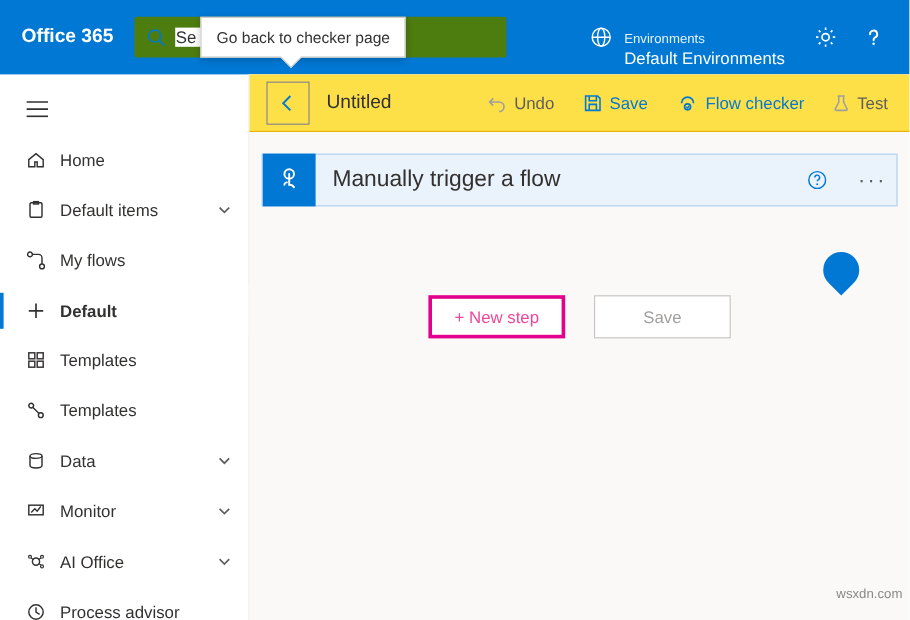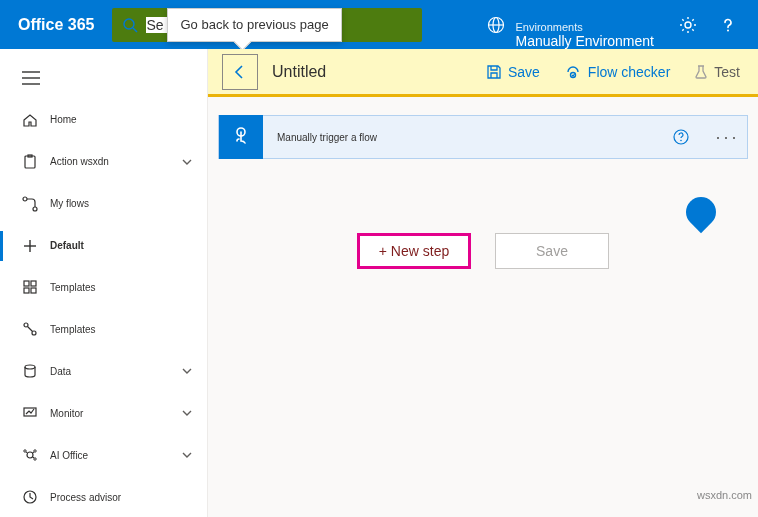--- a/index.html
+++ b/index.html
@@ -1,92 +1,92 @@
 <!DOCTYPE html>
 <html><head>
 <meta charset="utf-8">
 <style>
 * { box-sizing: border-box; margin: 0; padding: 0; font-family: "Segoe UI", Arial, sans-serif; }
 body { width: 758px; height: 517px; overflow: hidden; background: #fff; position: relative; }
 
 
-.hdr { height: 49px; background: #0078d4; display: flex; align-items: center; color: #fff; padding: 0 10px 0 18px; }
+.hdr { height: 62px; background: #0078d4; display: flex; align-items: center; color: #fff; padding: 0 10px 0 18px; }
 .hdr .brand { font-size: 16px; font-weight: 600; margin-right: 18px; }
 .searchwrap { height: 34px; background: #4d7c0f; display: flex; align-items: center; width: 310px; border-radius: 2px; padding: 0 10px; color: #666; position: relative; }
 .searchwrap input { border: none; outline: none; font-size: 14px; color: #333; width: 40px; }
 .tooltip { position: absolute; left: 55px; top: 0; height: 34px; background: #fff; border: 1px solid #ccc; box-shadow: 0 2px 6px rgba(0,0,0,.2); display: flex; align-items: center; padding: 0 12px; font-size: 13px; color: #333; }
 .tooltip::after { content: ""; position: absolute; bottom: -7px; left: 68px; width: 12px; height: 12px; background: #fff; border-right: 1px solid #ccc; border-bottom: 1px solid #ccc; transform: rotate(45deg); }
 .hdr .spacer { flex: 1; }
 .envblock { display: flex; align-items: center; gap: 10px; margin-right: 14px; }
 .envtext { display: flex; flex-direction: column; line-height: 1.15; margin-top: 21px; }
 .envtext .lbl { font-size: 11px; opacity: .9; }
 .envtext .val { font-size: 14px; }
 .hdr .icon { width: 40px; height: 48px; display: flex; align-items: center; justify-content: center; }
 
 
 .shell { display: flex; height: calc(517px - 48px); }
 .sidebar { width: 208px; border-right: 1px solid #edebe9; display: flex; flex-direction: column; padding-top: 8px; }
 .hamrow { height: 44px; display: flex; align-items: center; padding-left: 22px; }
-.sbitem { height: 44px; display: flex; align-items: center; padding: 0 14px 0 22px; font-size: 10px; color: #323130; cursor: pointer; position: relative; }
+.sbitem { height: 44px; display: flex; align-items: center; padding: 0 14px 0 22px; font-size: 14px; color: #323130; cursor: pointer; position: relative; }
 .sbitem .ic { width: 28px; display: flex; align-items: center; }
 .sbitem .chev { margin-left: auto; color: #605e5c; }
 .sbitem.active { background: #fff; font-weight: 600; }
 .sbitem.active::before { content: ""; position: absolute; left: 0; top: 6px; bottom: 6px; width: 3px; background: #0078d4; }
 
 .main { flex: 1; background: #faf9f8; position: relative; }
-.cmdrow { height: 48px; display: flex; align-items: center; padding: 0 8px; gap: 4px; border-bottom: 3px solid #eab308; background: #fef9c3; }
+.cmdrow { height: 48px; display: flex; align-items: center; padding: 0 8px; gap: 4px; border-bottom: 1px solid #eab308; background: #fde047; }
 .backbtn { width: 36px; height: 36px; border: 1px solid #8a8886; display: flex; align-items: center; justify-content: center; margin: 0 6px; }
 .title { font-size: 16px; color: #323130; margin-left: 4px; }
 .cmdrow .grow { flex: 1; }
 .cmd { display: flex; align-items: center; gap: 6px; padding: 0 10px; height: 36px; color: #605e5c; font-size: 14px; }
 .cmd.save { color: #0078d4; }
 .cmd.checker { color: #0078d4; }
 
 .canvas { padding: 18px 10px; position: relative; }
 .trigger { display: flex; align-items: center; border: 1px solid #b3d1f0; background: #eaf2fb; height: 44px; }
 .trigger .ticon { width: 44px; height: 44px; background: #0078d4; display: flex; align-items: center; justify-content: center; }
-.trigger .ttext { padding-left: 14px; font-size: 10px; color: #323130; flex: 1; }
+.trigger .ttext { padding-left: 14px; font-size: 19px; color: #323130; flex: 1; }
 .trigger .help { color: #0078d4; width: 34px; text-align: center; font-size: 15px; }
 .trigger .dots { width: 40px; text-align: center; color: #605e5c; font-size: 18px; letter-spacing: 2px; }
 
 .drop { position: absolute; right: 42px; top: 100px; width: 30px; height: 30px; background: #0078d4; border-radius: 50% 50% 50% 0; transform: rotate(-45deg); }
 
 .actions { display: flex; justify-content: center; gap: 24px; margin-top: 74px; }
 .actbtn { width: 114px; height: 36px; display: flex; align-items: center; justify-content: center; font-size: 14px; background: #fff; }
-.actbtn.newstep { border: 3px solid #e3008c; color: #7f1d1d; }
+.actbtn.newstep { border: 3px solid #e3008c; color: #ec4899; }
 .actbtn.save { border: 1px solid #c8c6c4; color: #a19f9d; }
 
 .watermark { position: absolute; right: 6px; bottom: 16px; font-size: 11px; color: #888; }
 
 svg { display: block; }
 </style>
 </head>
 <body>
 
 <div class="hdr">
   <div class="brand">Office 365</div>
   <div class="searchwrap">
     <svg width="16" height="16" viewBox="0 0 16 16">
         <circle cx="7" cy="7" r="5" fill="none" stroke="#0078d4" stroke-width="1.4"></circle>
         <line x1="11" y1="11" x2="15" y2="15" stroke="#0078d4" stroke-width="1.4"></line>
       </svg>
     <span style="width:8px"></span>
     <input value="Se" style="">
-    <div class="tooltip">Go back to previous page</div>
+    <div class="tooltip">Go back to checker page</div>
   </div>
   <div class="spacer"></div>
   <div class="envblock">
     <svg width="18" height="18" viewBox="0 0 18 18">
         <circle cx="9" cy="9" r="7.5" fill="none" stroke="#fff" stroke-width="1.2"></circle>
         <ellipse cx="9" cy="9" rx="3" ry="7.5" fill="none" stroke="#fff" stroke-width="1.2"></ellipse>
         <line x1="1.5" y1="9" x2="16.5" y2="9" stroke="#fff" stroke-width="1.2"></line>
       </svg>
     <div class="envtext">
       <div class="lbl">Environments</div>
-      <div class="val">Manually Environment</div>
+      <div class="val">Default Environments</div>
     </div>
   </div>
   <div class="icon">
     <svg width="18" height="18" viewBox="0 0 18 18">
         <circle cx="9" cy="9" r="3" fill="none" stroke="#fff" stroke-width="1.4"></circle>
         <path d="M9 1v2M9 15v2M1 9h2M15 9h2M3.3 3.3l1.4 1.4M13.3 13.3l1.4 1.4M3.3 14.7l1.4-1.4M13.3 4.7l1.4-1.4" stroke="#fff" stroke-width="1.4"></path>
       </svg>
   </div>
   <div class="icon">
     <svg width="18" height="18" viewBox="0 0 18 18">
@@ -116,21 +116,21 @@
       <span>Home</span>
     </div>
 
     <div class="sbitem">
       <span class="ic">
           <svg width="16" height="16" viewBox="0 0 16 16">
             <rect x="3" y="2" width="10" height="12" rx="1" fill="none" stroke="#323130" stroke-width="1.2"></rect>
             <rect x="6" y="1" width="4" height="2" fill="none" stroke="#323130" stroke-width="1.2"></rect>
           </svg>
         </span>
-      <span>Action wsxdn</span>
+      <span>Default items</span>
       <span class="chev">
           <svg width="12" height="12" viewBox="0 0 12 12">
             <path d="M2 4l4 4 4-4" fill="none" stroke="#605e5c" stroke-width="1.4"></path>
           </svg>
         </span>
     </div>
 
     <div class="sbitem">
       <span class="ic">
           <svg width="16" height="16" viewBox="0 0 16 16">
@@ -238,20 +238,26 @@
 
   <div class="main">
     <div class="cmdrow">
       <div class="backbtn">
         <svg width="18" height="18" viewBox="0 0 18 18">
             <path d="M11 3l-6 6 6 6" fill="none" stroke="#0078d4" stroke-width="1.6"></path>
           </svg>
       </div>
       <div class="title">Untitled</div>
       <div class="grow"></div>
+      <div class="cmd">
+        <svg width="16" height="16" viewBox="0 0 16 16">
+            <path d="M5 4L2 7l3 3M2 7h8a4 4 0 0 1 0 8" fill="none" stroke="#a19f9d" stroke-width="1.4"></path>
+          </svg>
+        <span>Undo</span>
+      </div>
       <div class="cmd save">
         <svg width="16" height="16" viewBox="0 0 16 16">
             <path d="M2 2h10l2 2v10H2z M5 2v4h6V2 M5 14v-5h6v5" fill="none" stroke="#0078d4" stroke-width="1.3"></path>
           </svg>
         <span>Save</span>
       </div>
       <div class="cmd checker">
         <svg width="18" height="16" viewBox="0 0 18 16">
             <path d="M4 8a5 5 0 1 1 10 0" fill="none" stroke="#0078d4" stroke-width="1.4"></path>
             <circle cx="9" cy="11" r="2.5" fill="none" stroke="#0078d4" stroke-width="1.4"></circle>

